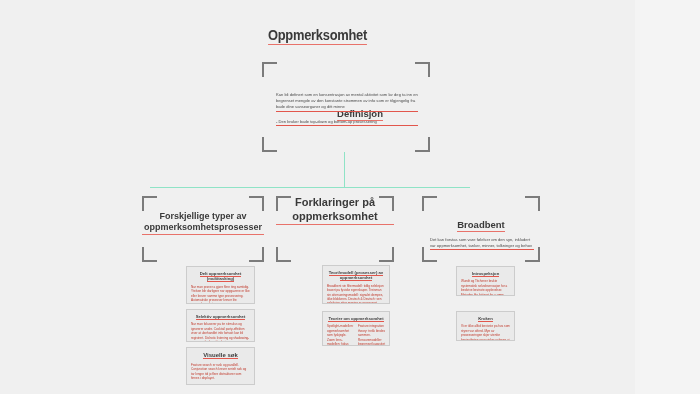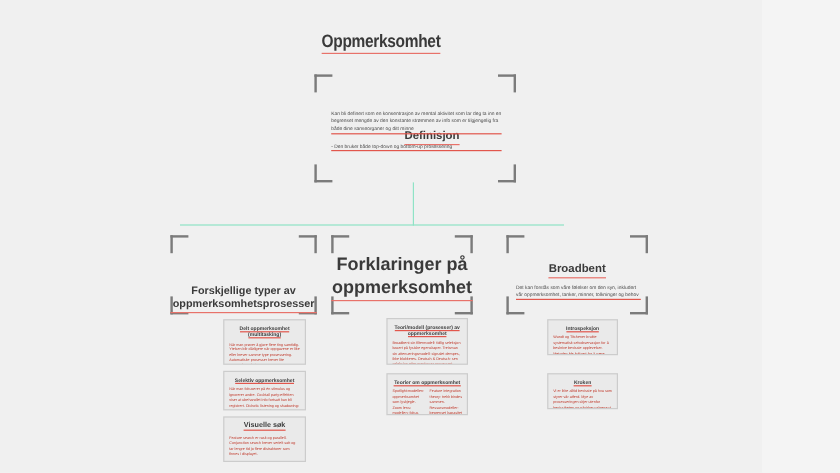--- a/index.html
+++ b/index.html
@@ -61,22 +61,22 @@
   
   .conn{position:absolute;background:#8fe3c6;}
   #conn-v1{left:344px;top:152px;width:1.4px;height:36px;}
   #conn-h{left:150px;top:187px;width:320px;height:1.4px;}
 
   
   #c1-frame{left:142px;top:196px;width:122px;height:66px;}
   #c2-frame{left:276px;top:196px;width:118px;height:66px;}
   #c3-frame{left:422px;top:196px;width:118px;height:66px;}
 
-  #c1-title{position:absolute;left:142px;top:211px;width:122px;font-size:9px;margin-top:26px;}
-  #c2-title{position:absolute;left:276px;top:212px;width:118px;font-size:15px;}
+  #c1-title{position:absolute;left:142px;top:211px;width:122px;font-size:9px;}
+  #c2-title{position:absolute;left:276px;top:196px;width:118px;font-size:11px;}
   #c3-title{position:absolute;left:422px;top:219px;width:118px;font-size:9.5px;}
   #c3-body{position:absolute;left:430px;top:237px;width:104px;}
 
   
   .card{
     position:absolute;background:#eaeaea;border:0.8px solid #cccccc;
     box-sizing:border-box;overflow:hidden;
   }
   .card .ch{
     text-align:center;font-weight:bold;font-size:4.2px;color:#3c3c3c;

